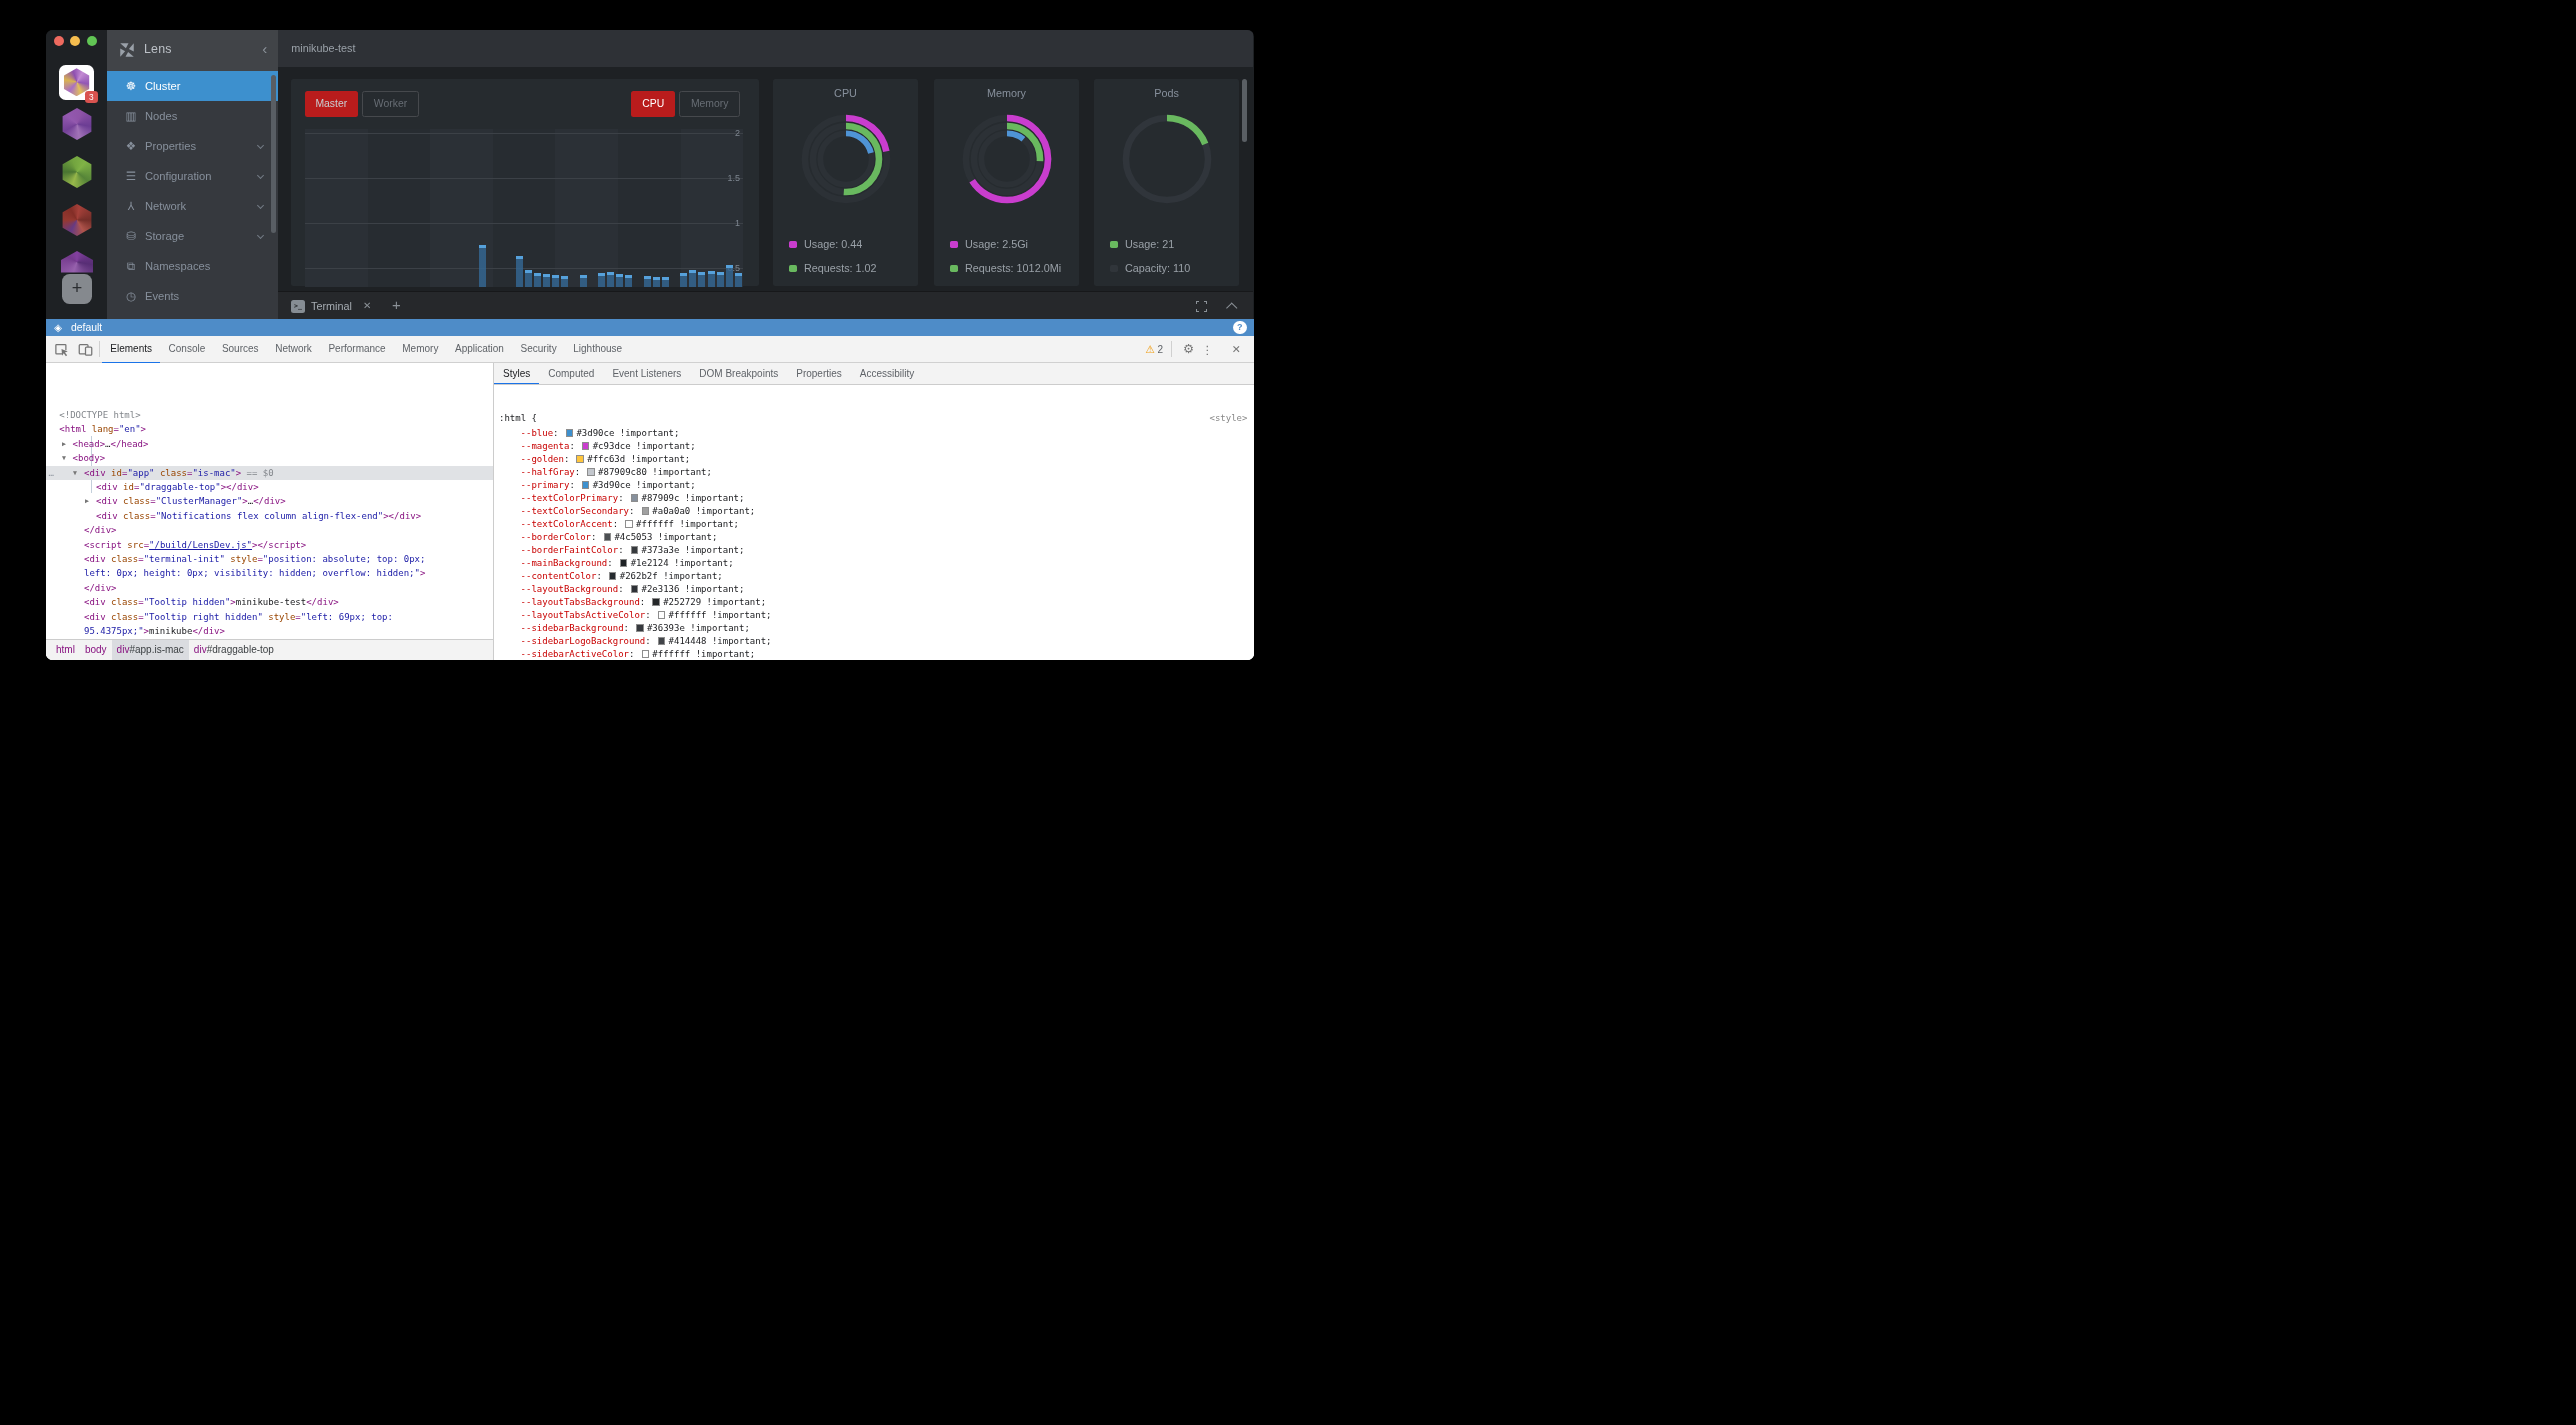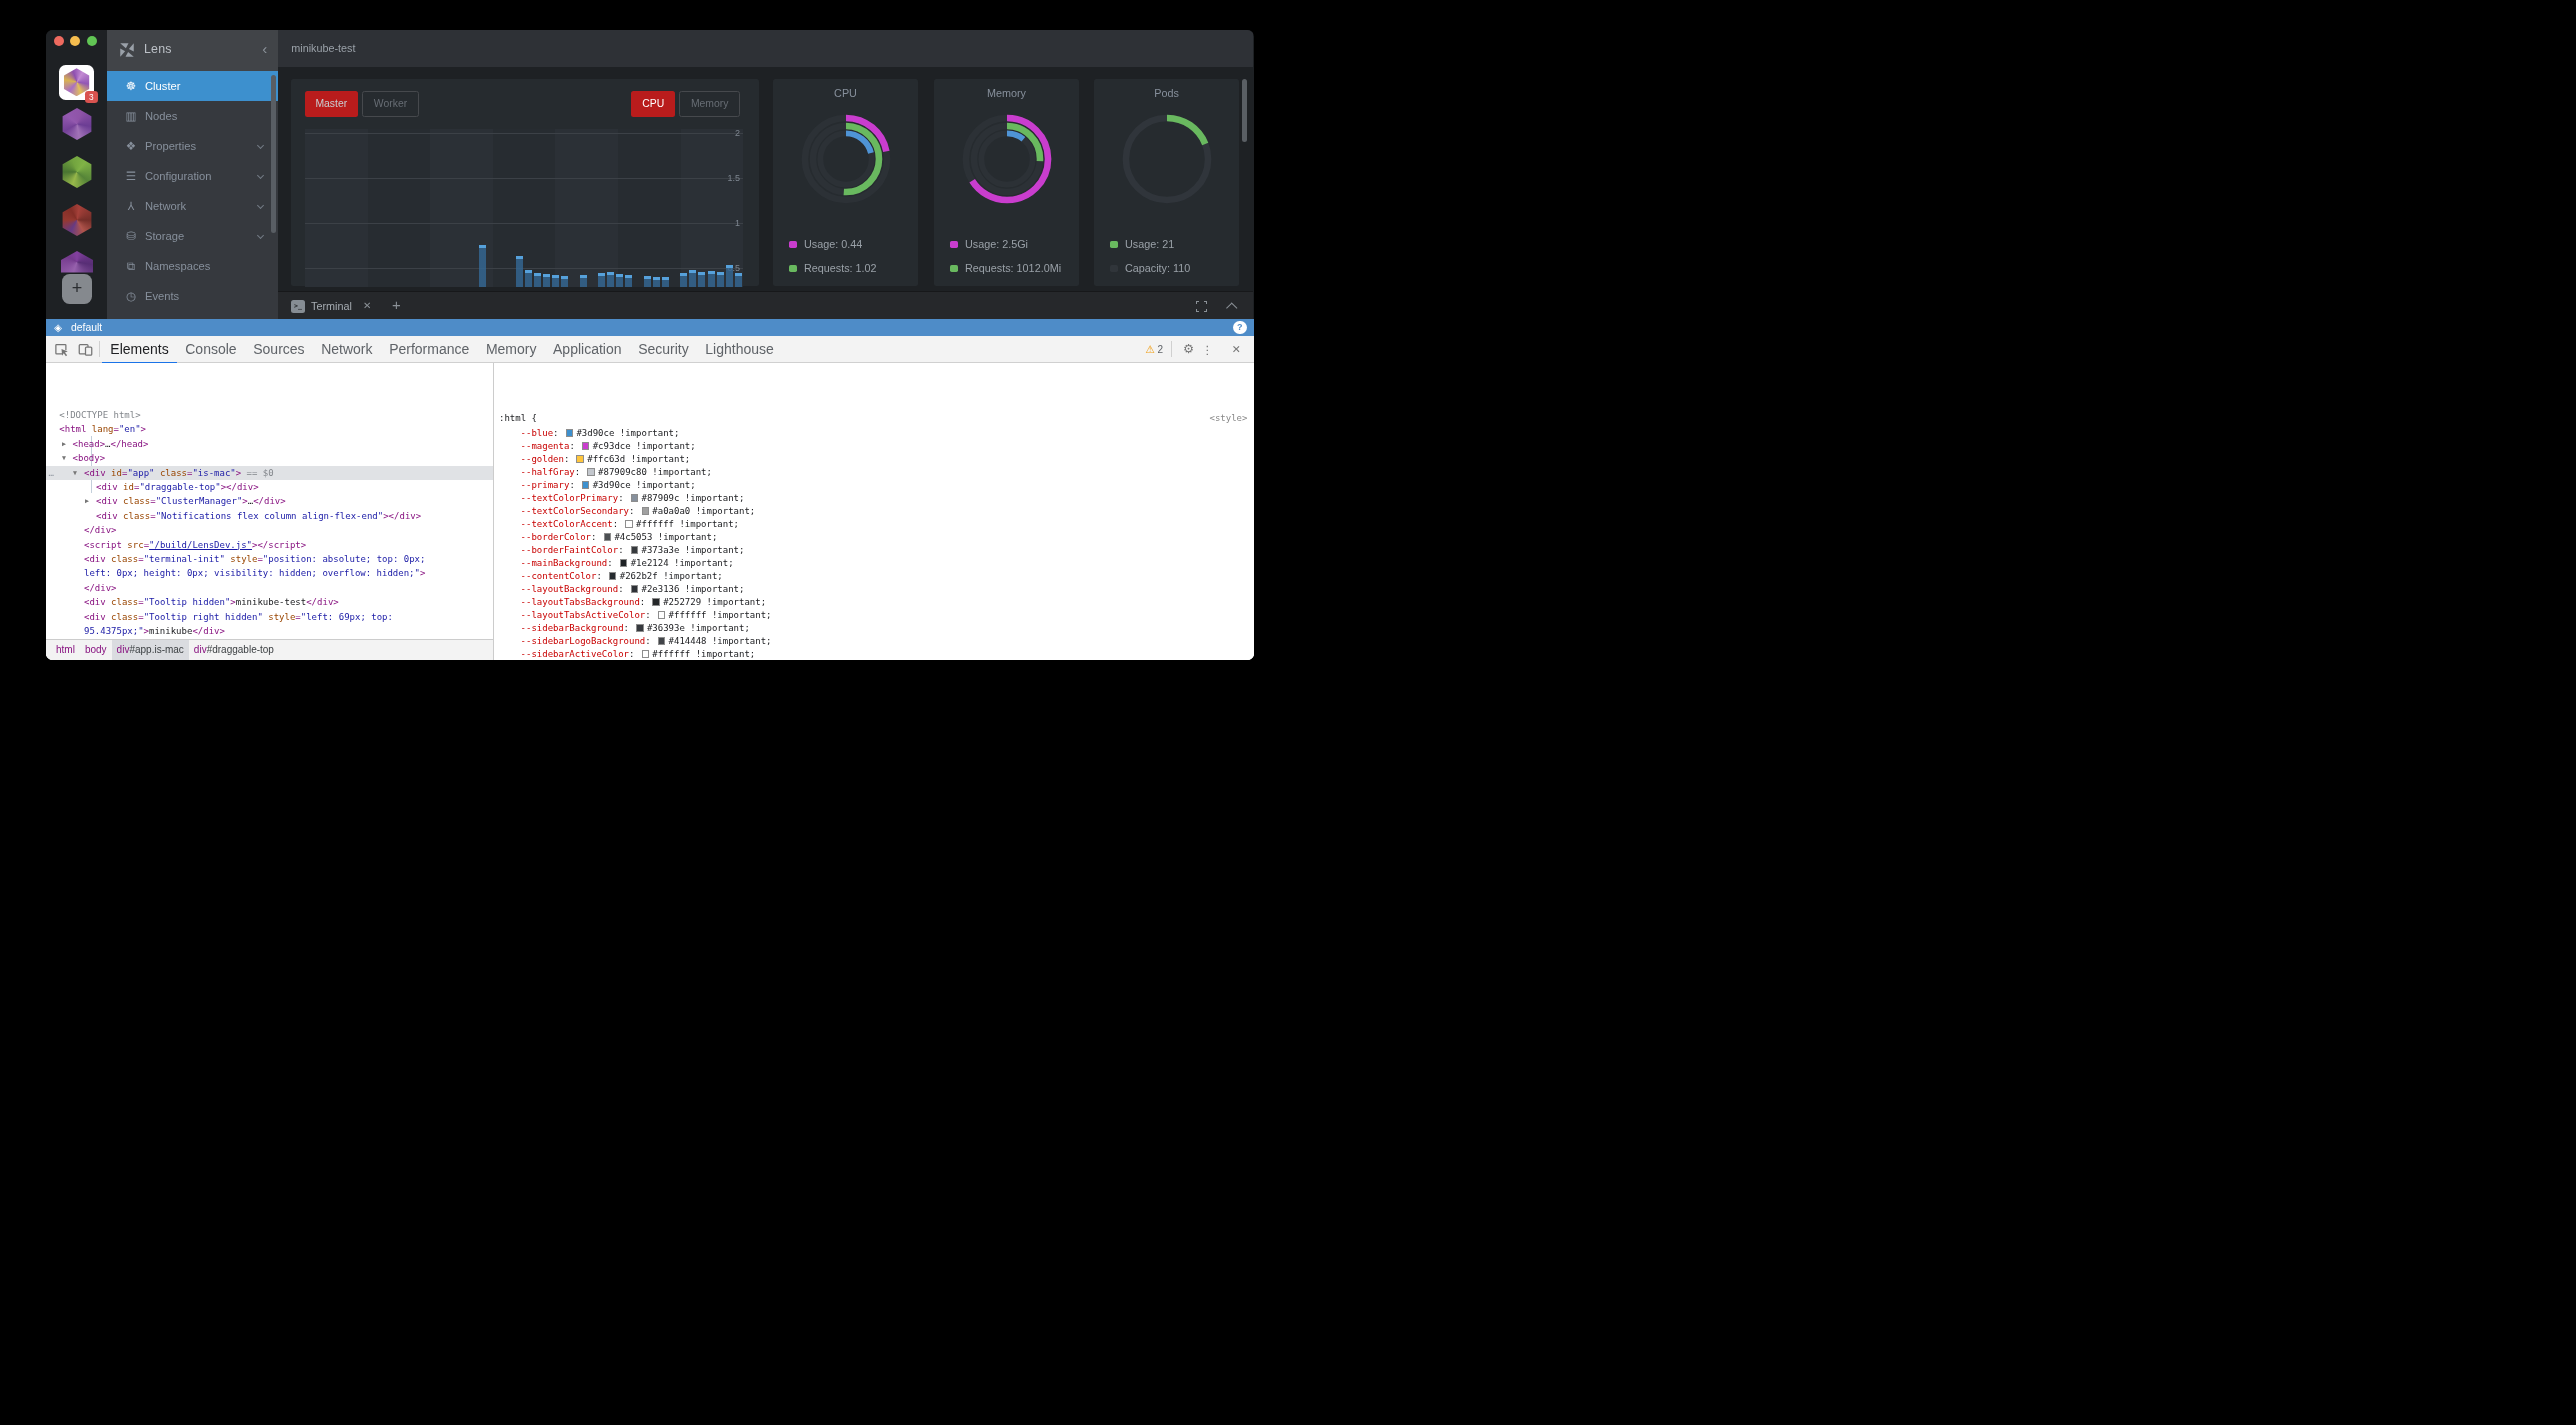--- a/index.html
+++ b/index.html
@@ -84,21 +84,21 @@
   .ns-label{position:absolute;left:25px;line-height:17.4px;color:#fff;font-size:10.4px}
   .help{position:absolute;right:7.5px;top:1.7px;width:13.3px;height:13.3px;border-radius:50%;background:#fff;
         color:#4e8cc8;font-weight:bold;font-size:9px;text-align:center;line-height:13.3px}
   
   .devtools{position:absolute;left:0;right:0;top:306px;height:324px;background:#fff}
   .dt-toolbar{position:absolute;top:0;left:0;right:0;height:27px;background:#f3f3f3;border-bottom:0.8px solid #d0d0d0}
   .dt-icon{position:absolute;top:5.8px}
   .insp{left:8.3px}.dev{left:32px}
   .tsep{position:absolute;left:53px;top:5px;bottom:5px;width:0.8px;background:#d0d0d0}
   .dt-tabs{position:absolute;left:56px;top:0;height:27px;display:flex}
-  .dtab{padding:0 8.3px;line-height:26.6px;font-size:14px;color:#5f6368}
+  .dtab{padding:0 8.3px;line-height:26.6px;font-size:10px;color:#5f6368}
   .dtab.active{color:#202124;border-bottom:1.7px solid #1a73e8;line-height:26px}
   .warn{position:absolute;right:91px;line-height:27px;font-size:10px;color:#5f6368}
   .warn .tri{color:#f0a11c;font-size:10.8px;margin-right:2.5px}
   .rsep{position:absolute;right:82px;top:5px;bottom:5px;width:0.8px;background:#d0d0d0}
   .gear{position:absolute;right:60px;line-height:27px;font-size:12.4px;color:#757575}
   .dots{position:absolute;right:41px;line-height:27px;font-size:11.6px;color:#757575}
   .dt-close{position:absolute;right:13.3px;line-height:27px;font-size:10.8px;color:#757575}
   .dt-body{position:absolute;top:27px;left:0;right:0;bottom:0}
   .el-pane{position:absolute;left:0;top:0;bottom:0;width:447px;background:#fff;overflow:hidden}
   .el-tree{position:absolute;top:0;left:0;right:0;bottom:21px;overflow:hidden;padding-top:1.7px;
@@ -348,20 +348,28 @@
       <span class="dt-close">✕</span>
     </div>
     <div class="dt-body">
       <div class="el-pane">
         <div class="el-tree" id="el-tree">
           <div class="guide"></div>
         <div class="el-line" style="padding-left: 13.3px;"><span class="c-g">&lt;!DOCTYPE html&gt;</span></div><div class="el-line" style="padding-left: 13.3px;"><span class="c-p">&lt;html</span><span class="c-a"> lang</span><span class="c-p">=</span><span class="c-v">"en"</span><span class="c-p">&gt;</span></div><div class="el-line" style="padding-left: 26.6px;"><span class="arr" style="left: 16px;">▶</span><span class="c-p">&lt;head</span><span class="c-p">&gt;</span><span class="c-t">…</span><span class="c-p">&lt;/head&gt;</span></div><div class="el-line" style="padding-left: 26.6px;"><span class="arr" style="left: 16px;">▼</span><span class="c-p">&lt;body</span><span class="c-p">&gt;</span></div><div class="el-line sel" style="padding-left: 38px;"><span class="gut">…</span><span class="arr" style="left: 27px;">▼</span><span class="c-p">&lt;div</span><span class="c-a"> id</span><span class="c-p">=</span><span class="c-v">"app"</span><span class="c-a"> class</span><span class="c-p">=</span><span class="c-v">"is-mac"</span><span class="c-p">&gt;</span><span class="c-x"> == $0</span></div><div class="el-line" style="padding-left: 50px;"><span class="c-p">&lt;div</span><span class="c-a"> id</span><span class="c-p">=</span><span class="c-v">"draggable-top"</span><span class="c-p">&gt;&lt;/div&gt;</span></div><div class="el-line" style="padding-left: 50px;"><span class="arr" style="left: 39px;">▶</span><span class="c-p">&lt;div</span><span class="c-a"> class</span><span class="c-p">=</span><span class="c-v">"ClusterManager"</span><span class="c-p">&gt;</span><span class="c-t">…</span><span class="c-p">&lt;/div&gt;</span></div><div class="el-line" style="padding-left: 50px;"><span class="c-p">&lt;div</span><span class="c-a"> class</span><span class="c-p">=</span><span class="c-v">"Notifications flex column align-flex-end"</span><span class="c-p">&gt;&lt;/div&gt;</span></div><div class="el-line" style="padding-left: 38px;"><span class="c-p">&lt;/div&gt;</span></div><div class="el-line" style="padding-left: 38px;"><span class="c-p">&lt;script</span><span class="c-a"> src</span><span class="c-p">=</span><span class="c-l">"/build/LensDev.js"</span><span class="c-p">&gt;&lt;/script&gt;</span></div><div class="el-line" style="padding-left: 38px;"><span class="c-p">&lt;div</span><span class="c-a"> class</span><span class="c-p">=</span><span class="c-v">"terminal-init"</span><span class="c-a"> style</span><span class="c-p">=</span><span class="c-v">"position: absolute; top: 0px;</span></div><div class="el-line" style="padding-left: 38px;"><span class="c-v">left: 0px; height: 0px; visibility: hidden; overflow: hidden;"</span><span class="c-p">&gt;</span></div><div class="el-line" style="padding-left: 38px;"><span class="c-p">&lt;/div&gt;</span></div><div class="el-line" style="padding-left: 38px;"><span class="c-p">&lt;div</span><span class="c-a"> class</span><span class="c-p">=</span><span class="c-v">"Tooltip hidden"</span><span class="c-p">&gt;</span><span class="c-t">minikube-test</span><span class="c-p">&lt;/div&gt;</span></div><div class="el-line" style="padding-left: 38px;"><span class="c-p">&lt;div</span><span class="c-a"> class</span><span class="c-p">=</span><span class="c-v">"Tooltip right hidden"</span><span class="c-a"> style</span><span class="c-p">=</span><span class="c-v">"left: 69px; top:</span></div><div class="el-line" style="padding-left: 38px;"><span class="c-v">95.4375px;"</span><span class="c-p">&gt;</span><span class="c-t">minikube</span><span class="c-p">&lt;/div&gt;</span></div><div class="el-line" style="padding-left: 38px;"></div></div>
         <div class="crumbs" id="crumbs"><span class="crumb"><span class="cr-tag">html</span></span><span class="crumb"><span class="cr-tag">body</span></span><span class="crumb sel"><span class="cr-tag">div</span><span class="cr-rest">#app.is-mac</span></span><span class="crumb"><span class="cr-tag">div</span><span class="cr-rest">#draggable-top</span></span></div>
       </div>
       <div class="st-pane">
+        <div class="st-tabs" id="st-tabs">
+            <span class="sttab active">Styles</span>
+            <span class="sttab">Computed</span>
+            <span class="sttab">Event Listeners</span>
+            <span class="sttab">DOM Breakpoints</span>
+            <span class="sttab">Properties</span>
+            <span class="sttab">Accessibility</span>
+          </div>
         <div class="st-rules">
           <div class="rule-head">
             <span>:html {</span>
             <span class="origin">&lt;style&gt;</span>
           </div>
           <div id="css-vars">
               <div class="css-line"><span class="vn">--blue</span><span>: </span><span class="sw" style="background: rgb(61, 144, 206);"></span><span class="vv">#3d90ce !important;</span></div>
               <div class="css-line"><span class="vn">--magenta</span><span>: </span><span class="sw" style="background: rgb(201, 61, 206);"></span><span class="vv">#c93dce !important;</span></div>
               <div class="css-line"><span class="vn">--golden</span><span>: </span><span class="sw" style="background: rgb(255, 198, 61);"></span><span class="vv">#ffc63d !important;</span></div>
               <div class="css-line"><span class="vn">--halfGray</span><span>: </span><span class="sw" style="background: rgba(135, 144, 156, 0.5);"></span><span class="vv">#87909c80 !important;</span></div>

